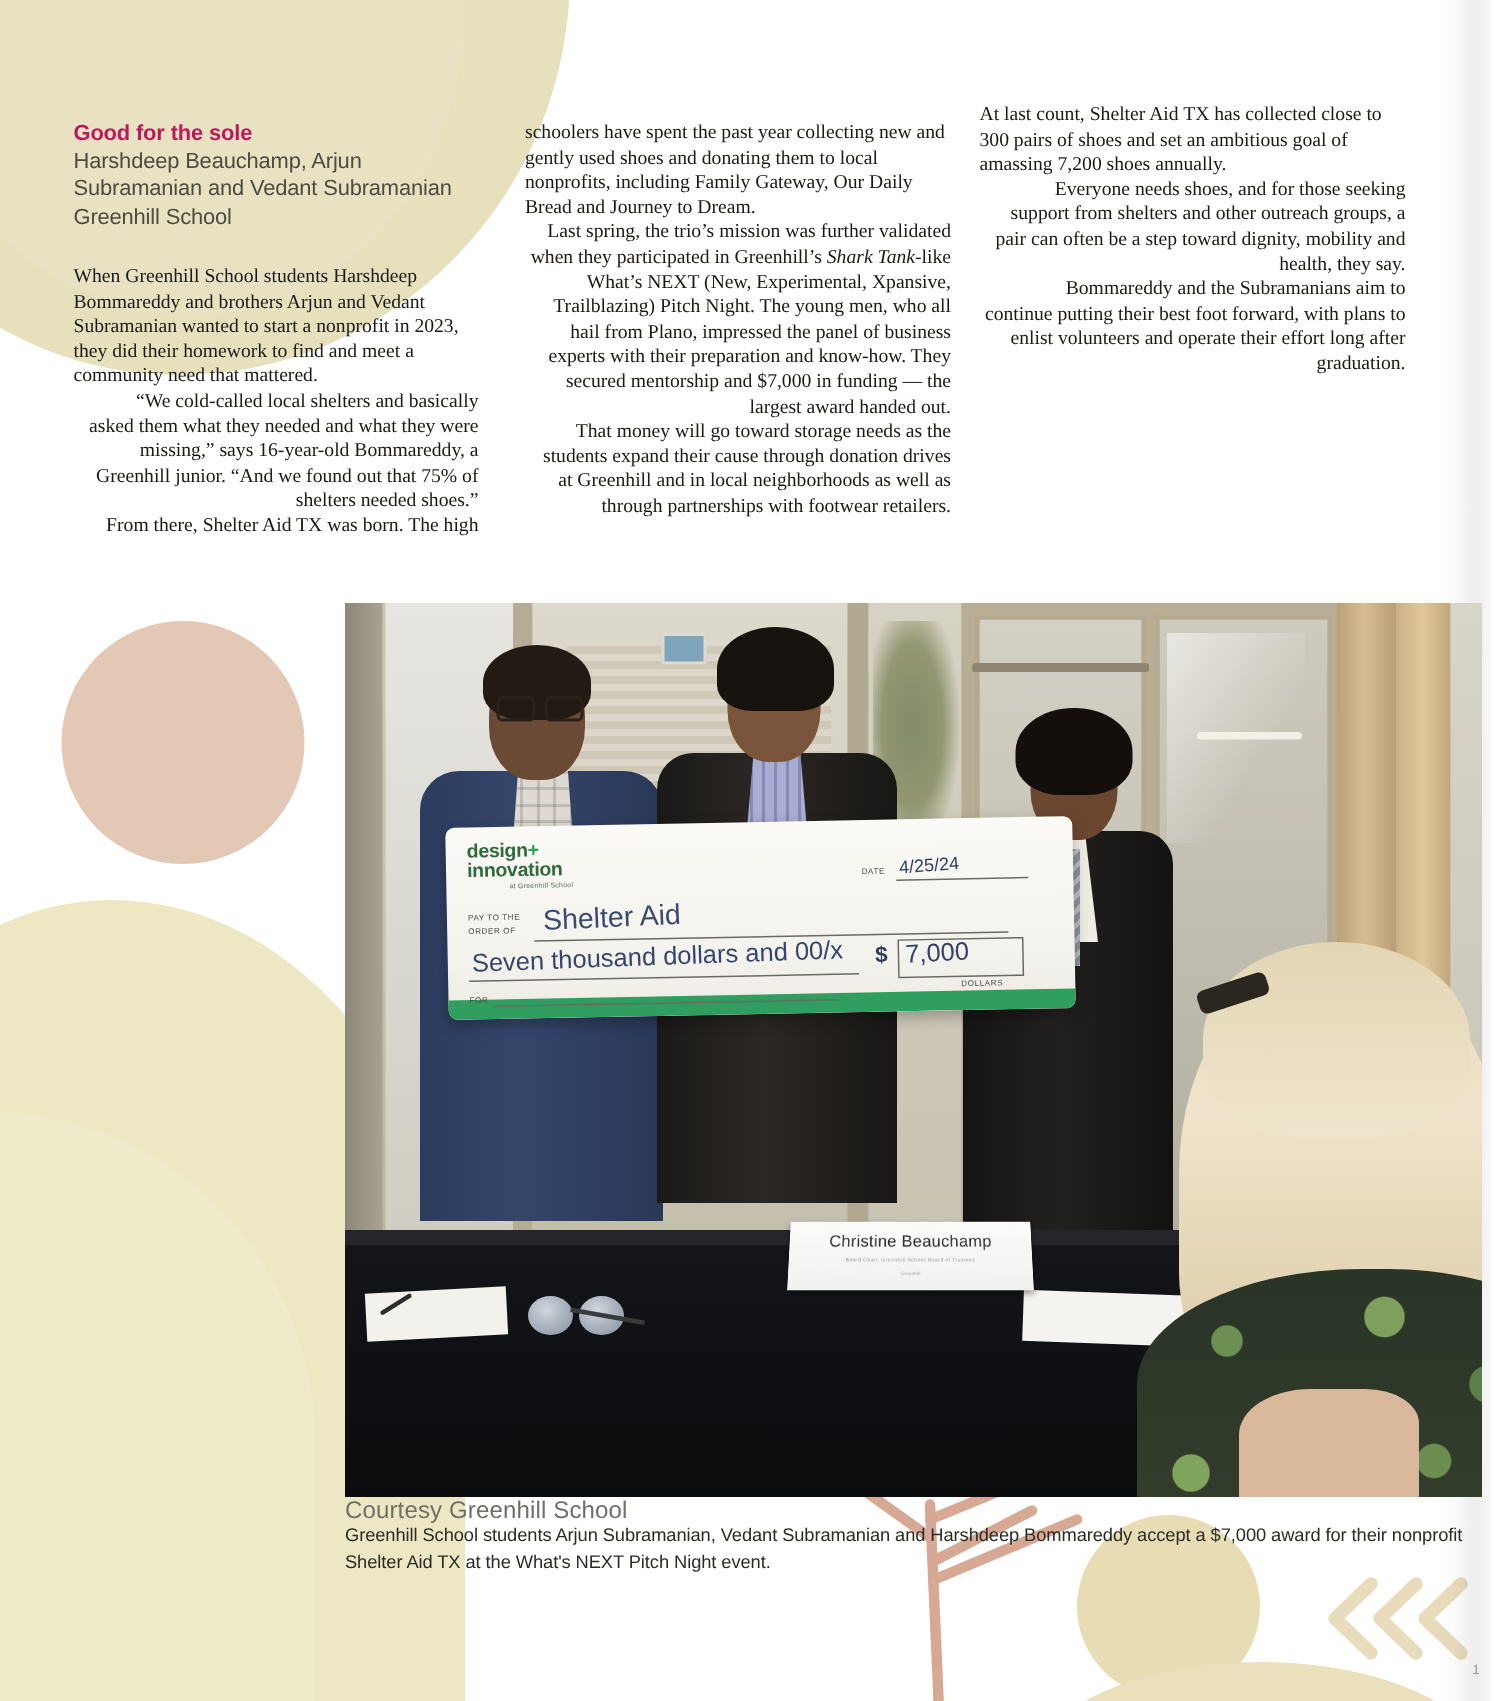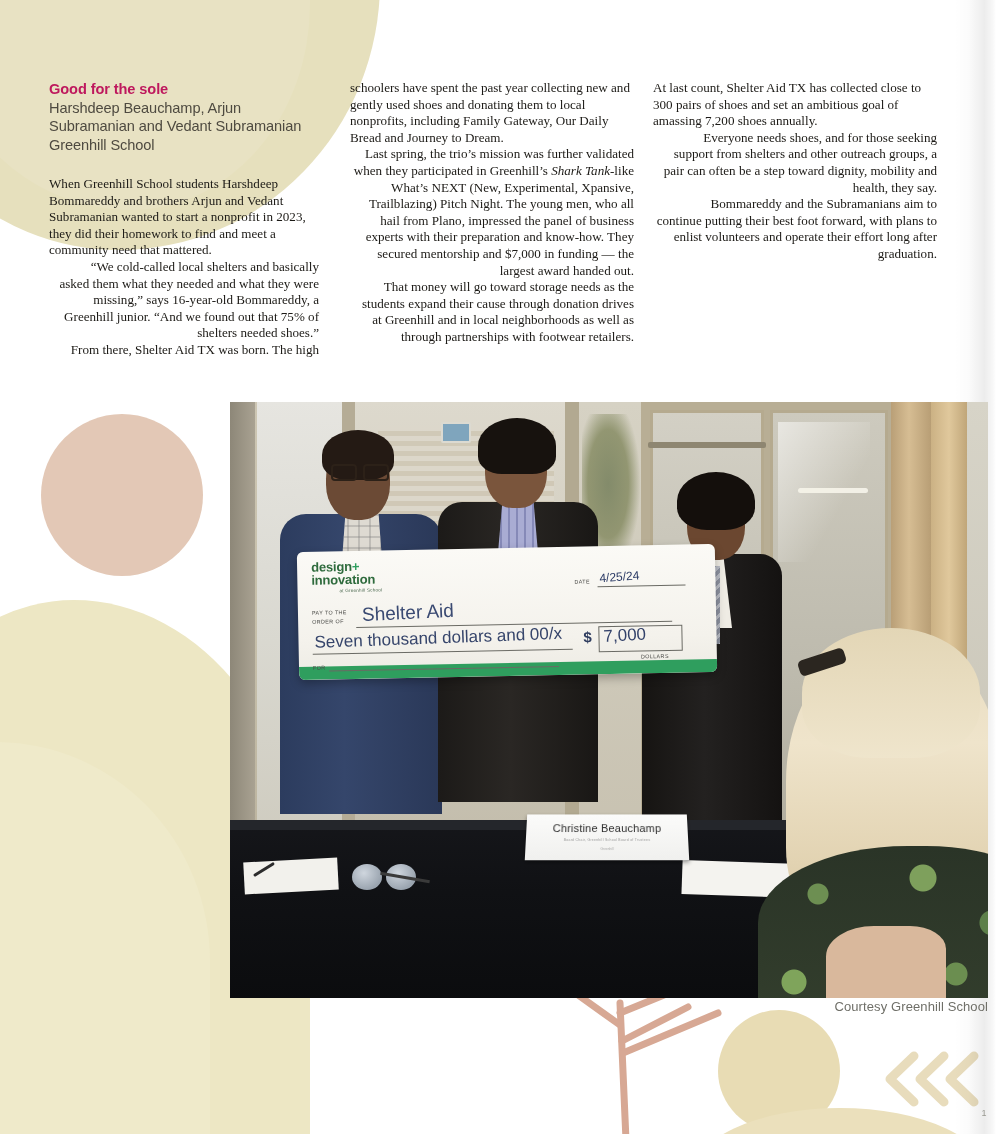--- a/index.html
+++ b/index.html
@@ -147,21 +147,21 @@
     position: absolute;
     font-family: "Liberation Serif", serif;
     font-size: 13.1px;
     line-height: 16.6px;
     color: #1c1a16;
     text-align: left;
     hyphens: none;
   }
   #col-1 { left: 49px;  top: 176px; width: 270px; }
   #col-2 { left: 350px; top: 80px;  width: 284px; }
-  #col-3 { left: 653px; top: 80px;  width: 284px; }
+  #col-3 { left: 653px; top: 68px;  width: 284px; }
 
   .column p { margin: 0; }
   .column p.indent { text-indent: 14px; text-align: right; }
   .column i { font-style: italic; }
 
   
   #photo-figure {
     position: absolute;
     left: 230px;
     top: 402px;
@@ -531,22 +531,22 @@
     left: 150px; top: 474px; width: 50px; height: 3px;
     background: #3a3a3a; transform: rotate(10deg);
   }
 
   
   #photo-credit {
     position: absolute;
     left: 230px;
     top: 999px;
     width: 758px;
-    text-align: right;
-    font-size: 13px;
+    text-align: left;
+    font-size: 16px;
     color: #6f6f68;
     letter-spacing: .1px;
   }
   #caption {
     position: absolute;
     left: 230px;
     top: 1015px;
     width: 752px;
     font-size: 12.2px;
     line-height: 17.5px;
@@ -704,14 +704,15 @@
       <div class="ph" id="w-hair"></div>
       <div class="ph" id="w-hair-crown"></div>
       <div class="ph" id="w-glasses"></div>
 
       <div class="ph" id="w-shoulder"></div>
       <div class="ph" id="w-arm"></div>
     </div>
   </figure>
 
   <div id="photo-credit">Courtesy Greenhill School</div>
+  <div id="caption">Greenhill School students Arjun Subramanian, Vedant Subramanian and Harshdeep Bommareddy accept a $7,000 award for their nonprofit Shelter Aid TX at the What's NEXT Pitch Night event.</div>
 
 </div>
 
 </body></html>

